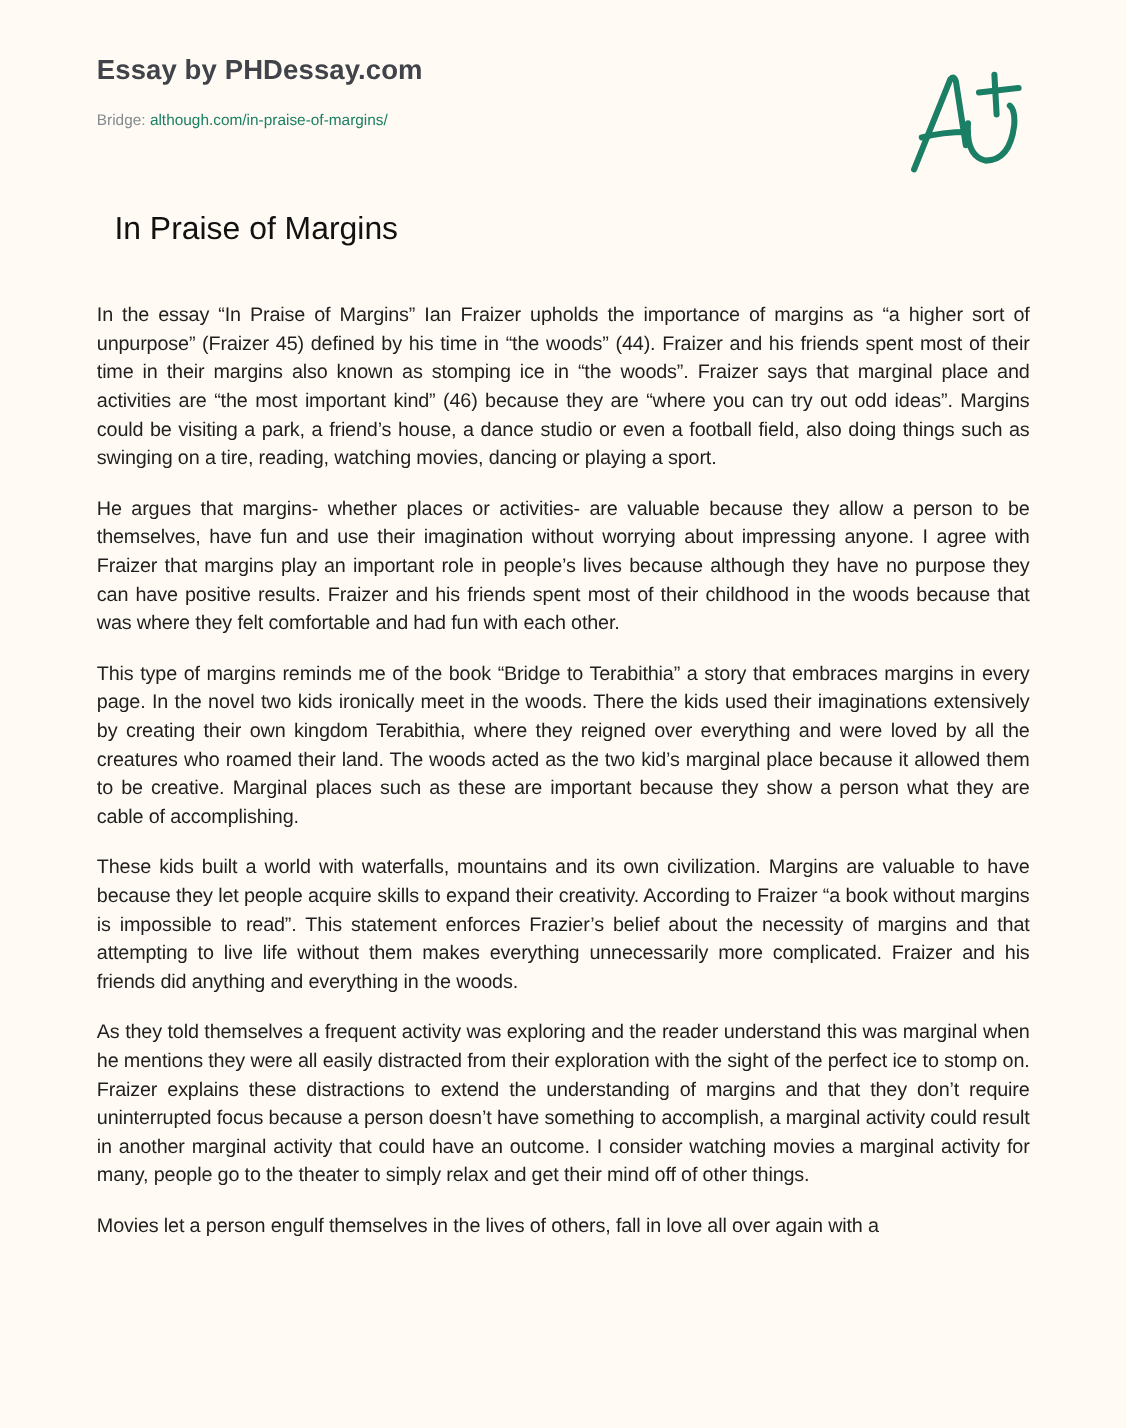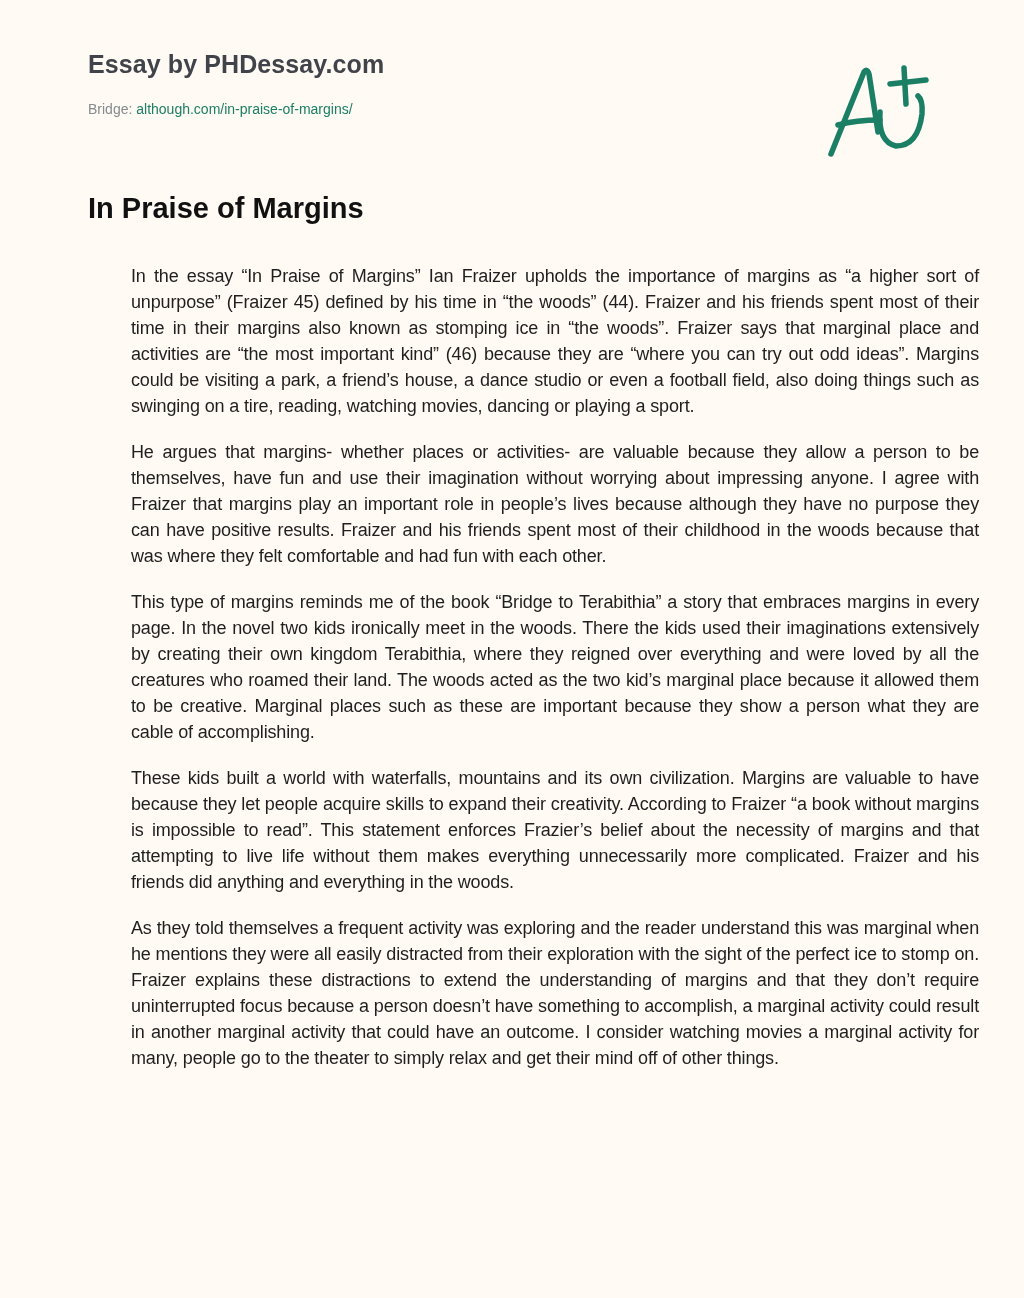--- a/index.html
+++ b/index.html
@@ -45,34 +45,33 @@
     }
     .logo {
       position: absolute;
       left: 738px;
       top: 62px;
       width: 104px;
       height: 100px;
     }
     .essay-title {
       position: absolute;
-      left: 0;
+      left: 16px;
       top: 192px;
       margin: 0;
       font-size: 29px;
-      font-weight: bold;
+      font-weight: normal;
       color: #111111;
       white-space: nowrap;
     }
     .essay-body {
       position: absolute;
       left: 0;
-      top: 263px;
+      top: 273px;
       width: 848px;
-      margin-left: 43px;
     }
     .essay-body p {
       margin: 0 0 20px 0;
       font-size: 18px;
       line-height: 26px;
       text-align: justify;
       color: #1f1f1f;
       letter-spacing: -0.15px;
     }
   </style>
@@ -105,15 +104,16 @@
   </div>
 
   <h1 class="essay-title">In Praise of Margins</h1>
 
   <div class="essay-body">
     <p>In the essay “In Praise of Margins” Ian Fraizer upholds the importance of margins as “a higher sort of unpurpose” (Fraizer 45) defined by his time in “the woods” (44). Fraizer and his friends spent most of their time in their margins also known as stomping ice in “the woods”. Fraizer says that marginal place and activities are “the most important kind” (46) because they are “where you can try out odd ideas”. Margins could be visiting a park, a friend’s house, a dance studio or even a football field, also doing things such as swinging on a tire, reading, watching movies, dancing or playing a sport.</p>
     <p>He argues that margins- whether places or activities- are valuable because they allow a person to be themselves, have fun and use their imagination without worrying about impressing anyone. I agree with Fraizer that margins play an important role in people’s lives because although they have no purpose they can have positive results. Fraizer and his friends spent most of their childhood in the woods because that was where they felt comfortable and had fun with each other.</p>
     <p>This type of margins reminds me of the book “Bridge to Terabithia” a story that embraces margins in every page. In the novel two kids ironically meet in the woods. There the kids used their imaginations extensively by creating their own kingdom Terabithia, where they reigned over everything and were loved by all the creatures who roamed their land. The woods acted as the two kid’s marginal place because it allowed them to be creative. Marginal places such as these are important because they show a person what they are cable of accomplishing.</p>
     <p>These kids built a world with waterfalls, mountains and its own civilization. Margins are valuable to have because they let people acquire skills to expand their creativity. According to Fraizer “a book without margins is impossible to read”. This statement enforces Frazier’s belief about the necessity of margins and that attempting to live life without them makes everything unnecessarily more complicated. Fraizer and his friends did anything and everything in the woods.</p>
     <p>As they told themselves a frequent activity was exploring and the reader understand this was marginal when he mentions they were all easily distracted from their exploration with the sight of the perfect ice to stomp on. Fraizer explains these distractions to extend the understanding of margins and that they don’t require uninterrupted focus because a person doesn’t have something to accomplish, a marginal activity could result in another marginal activity that could have an outcome. I consider watching movies a marginal activity for many, people go to the theater to simply relax and get their mind off of other things.</p>
+    <p>Movies let a person engulf themselves in the lives of others, fall in love all over again with a</p>
   </div>
 
 </div>
 
 </body></html>

